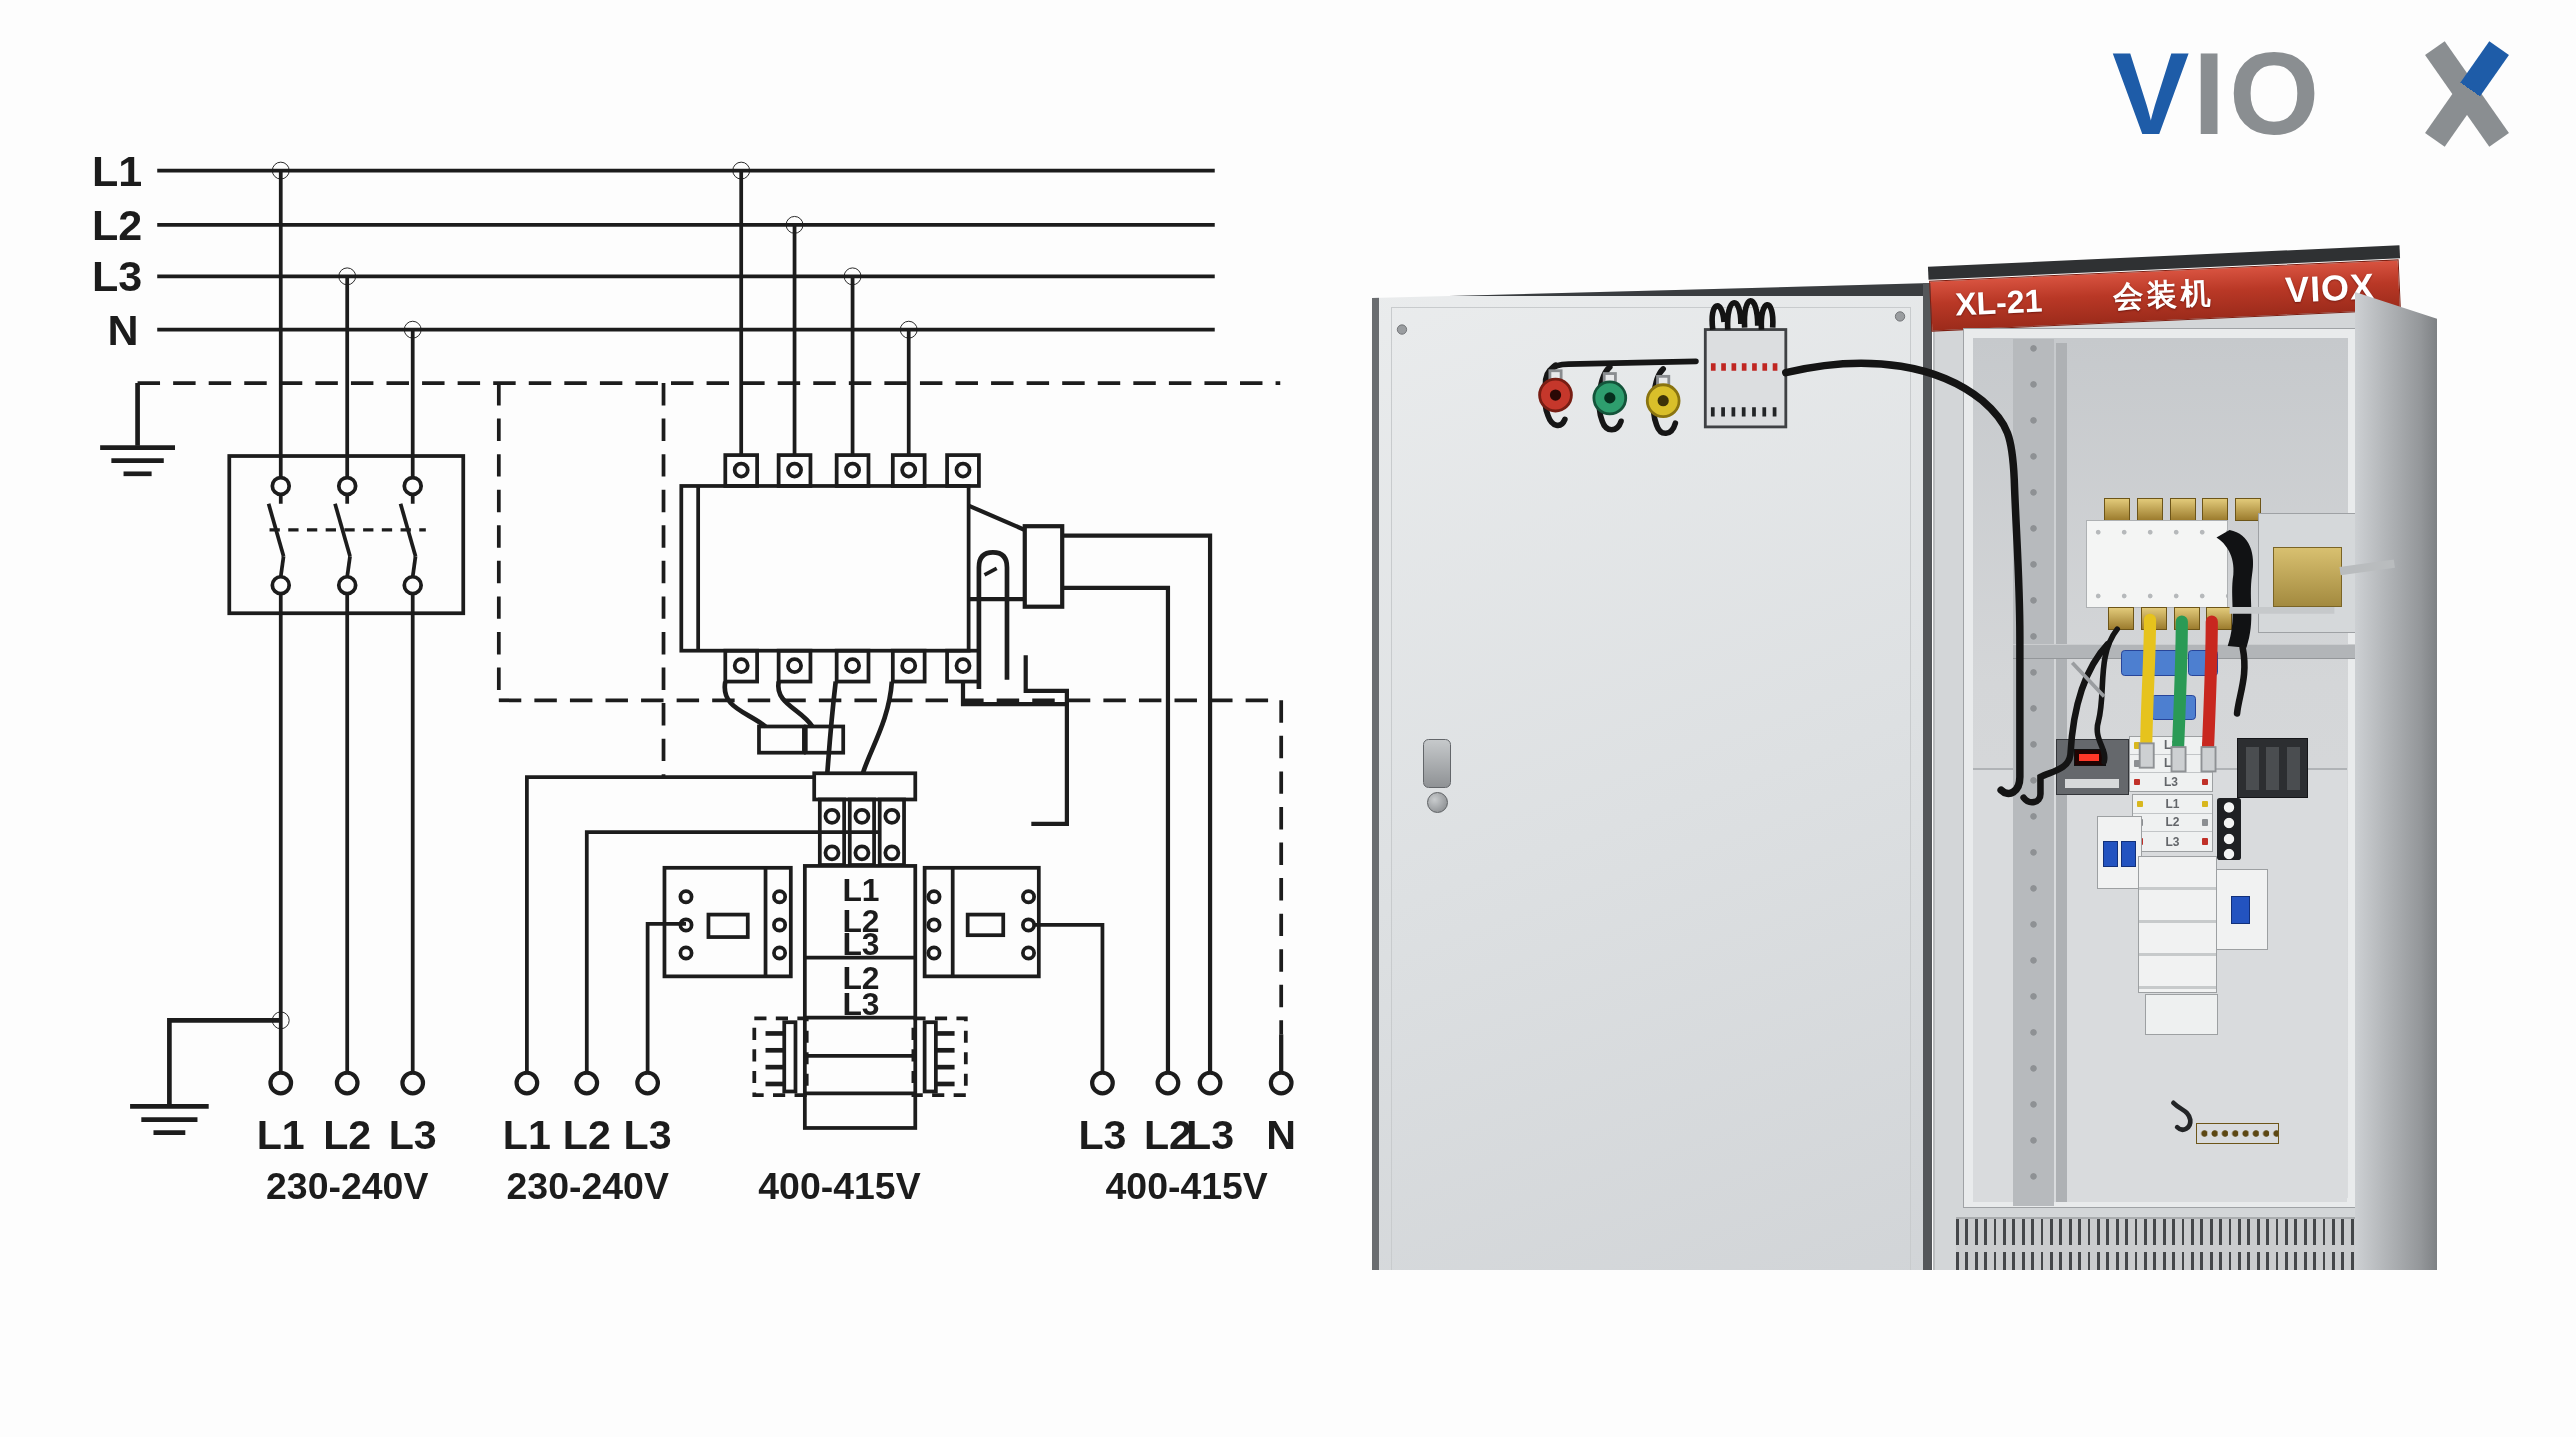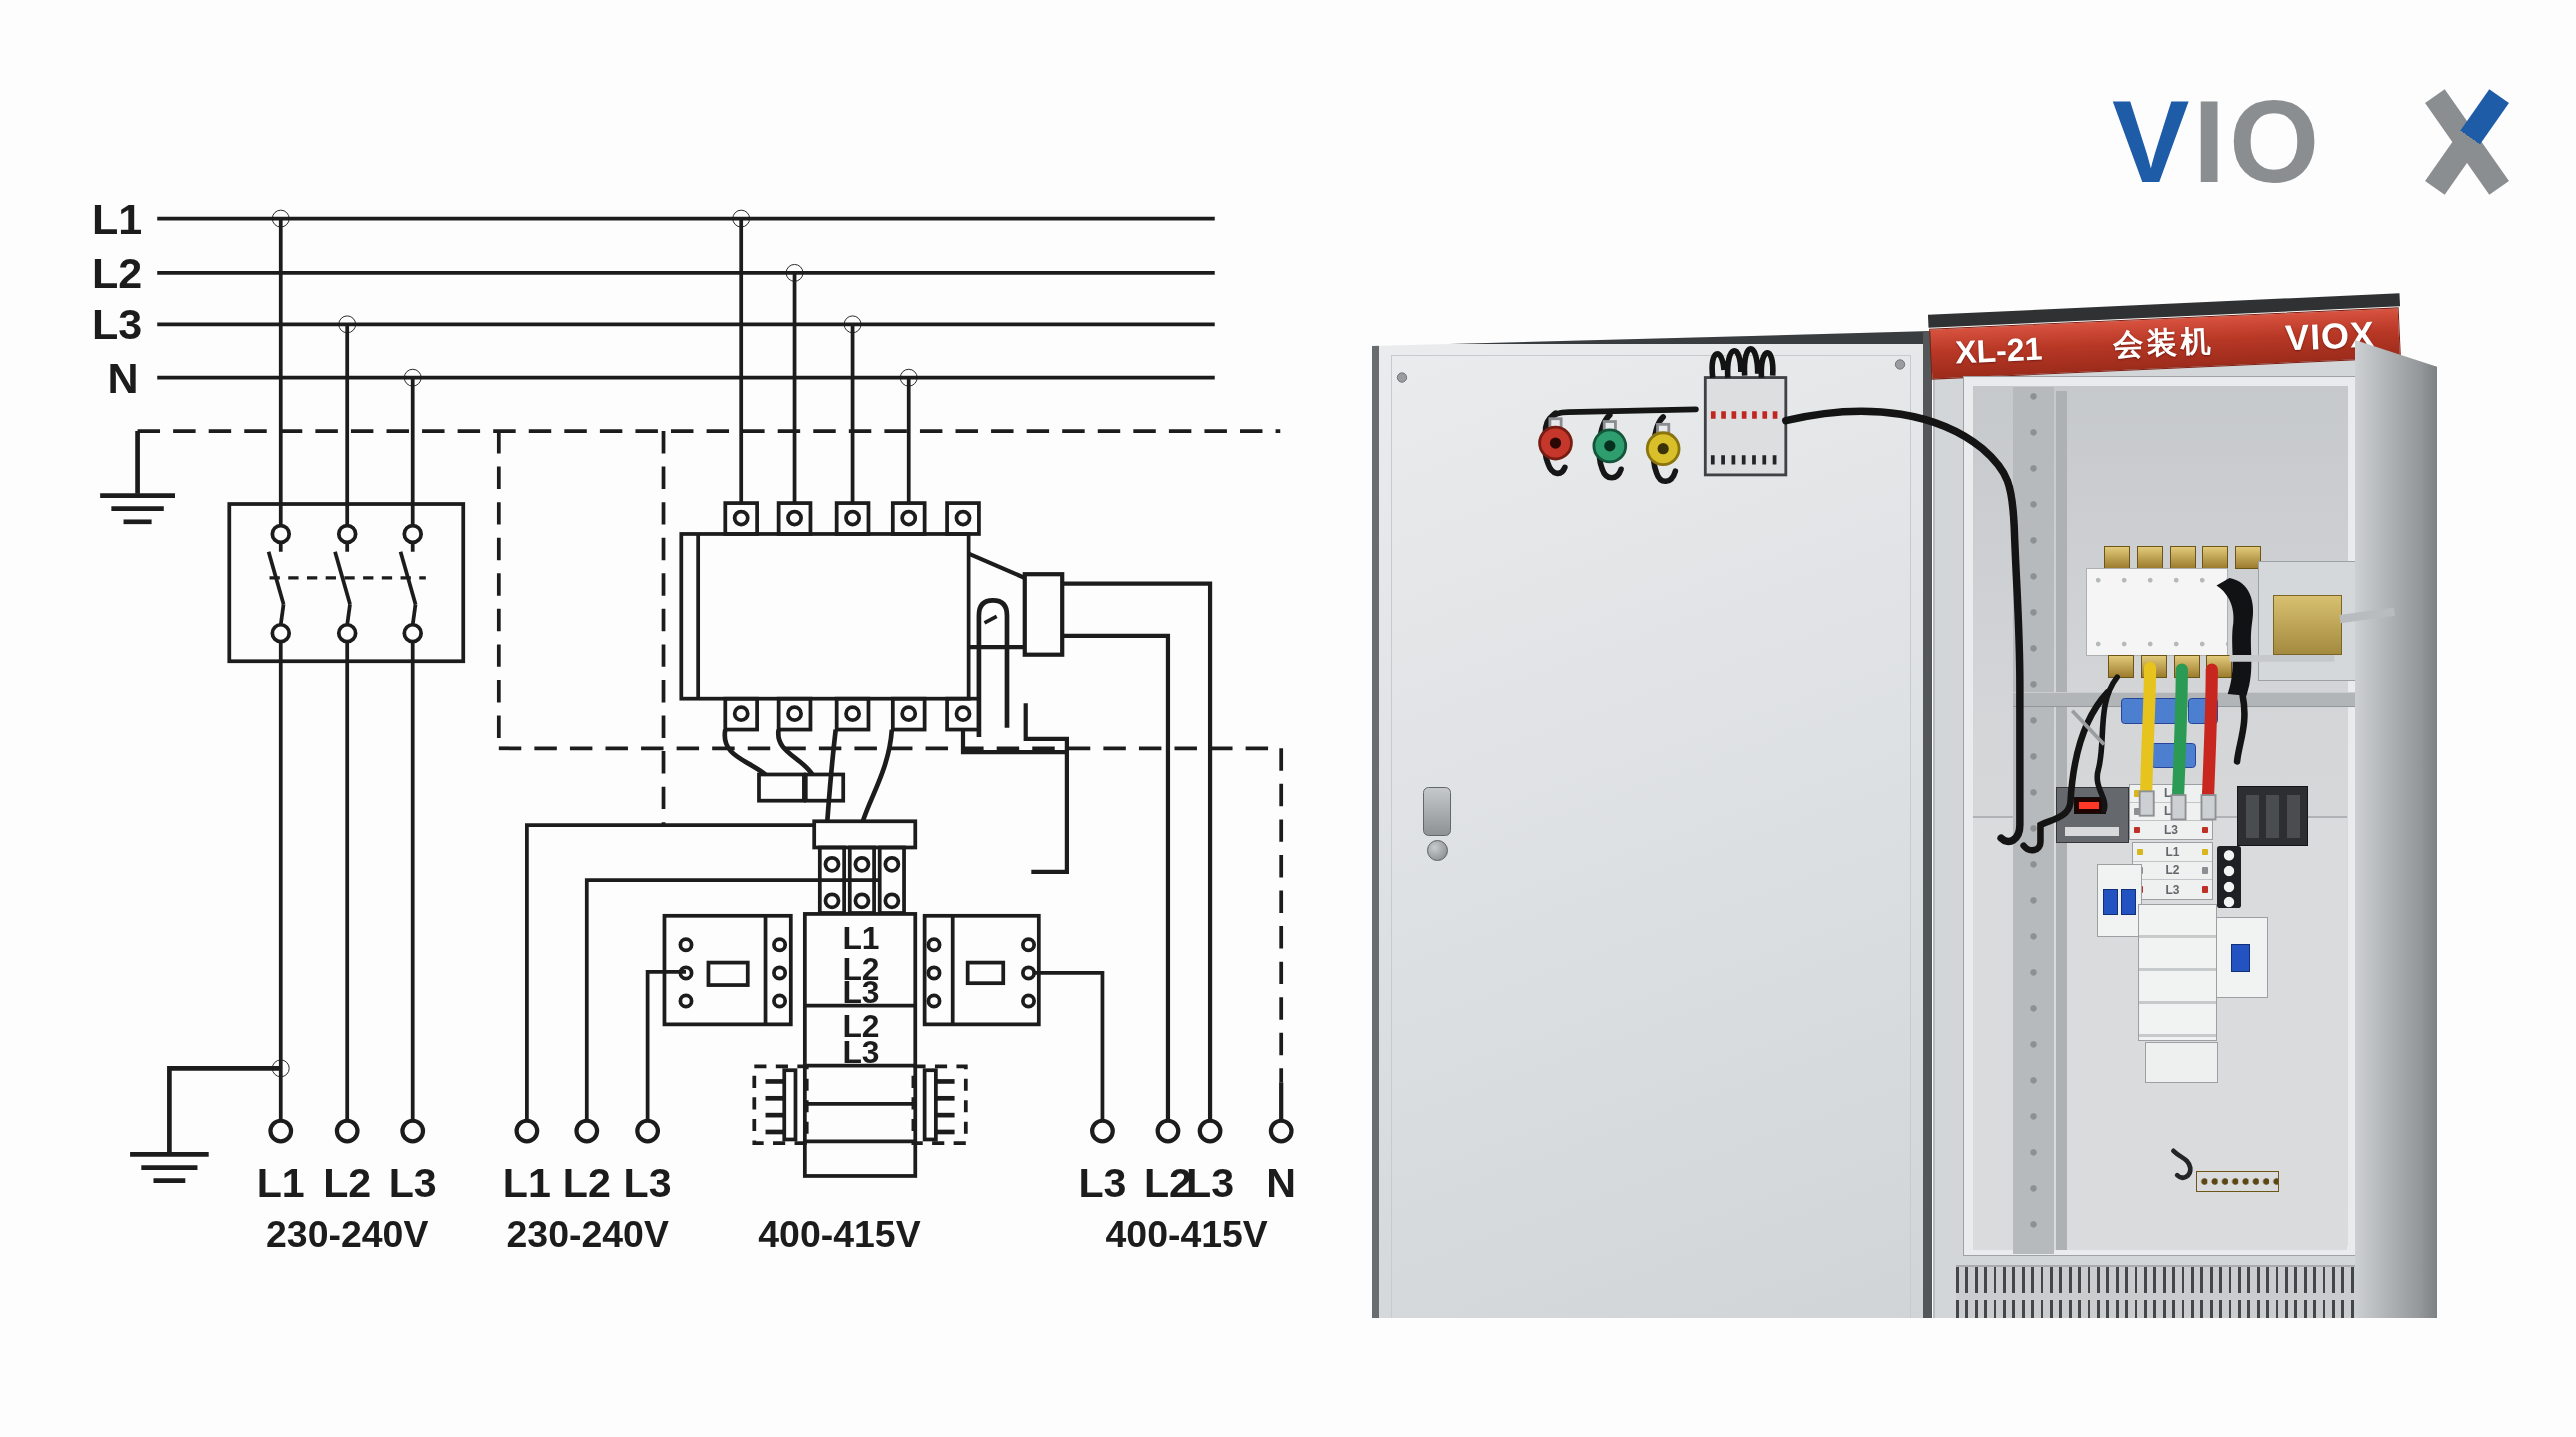--- a/index.html
+++ b/index.html
@@ -1,17 +1,17 @@
 <!DOCTYPE html>
 <html style="font-size:15px"><head>
 <meta charset="utf-8">
 <style>
   html,body{margin:0;padding:0;background:#fdfdfd;}
   #canvas{position:relative;width:2576px;height:1270px;background:#fdfdfd;overflow:hidden;
-          font-family:"Liberation Sans", sans-serif;margin-top:48px;}
+          font-family:"Liberation Sans", sans-serif;}
   .abs{position:absolute;}
   svg text{font-family:"Liberation Sans", sans-serif;font-weight:bold;fill:#1c1c1c;}
   .diag line,.diag rect,.diag circle,.diag path,.diag polyline{stroke:#1c1c1c;fill:none;}
   .band-txt{color:#fff;font-weight:bold;text-shadow:0 0.9px 1.9px rgba(60,0,0,.5);}
   .stackrow{display:flex;align-items:center;justify-content:space-between;height:33.3%;
             padding:0 3.7px;border-bottom:0.9px solid #c2c5c7;box-sizing:border-box;}
   .stackrow:last-child{border-bottom:none;}
   .stackrow .lbl{font-size:12px;font-weight:bold;color:#63666a;flex:1;text-align:center;}
   .chip{width:6.6px;height:6.6px;border-radius:0.9px;flex:0 0 auto;}
   .hidden-txt{position:absolute;opacity:0;pointer-events:none;font-size:0.9px;}

